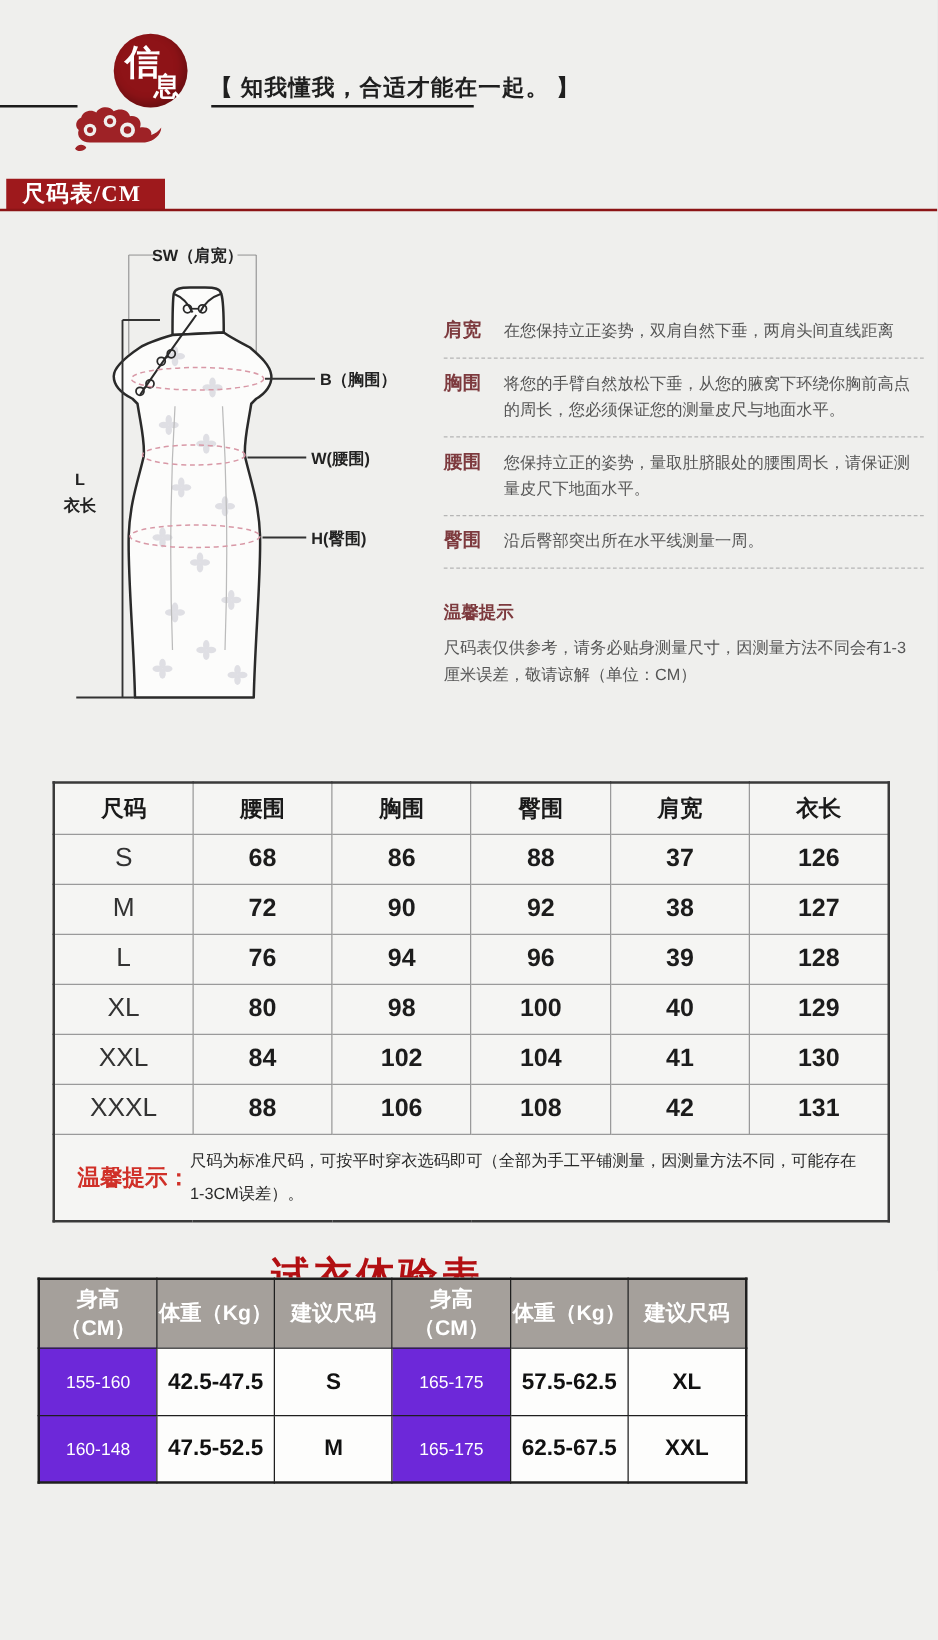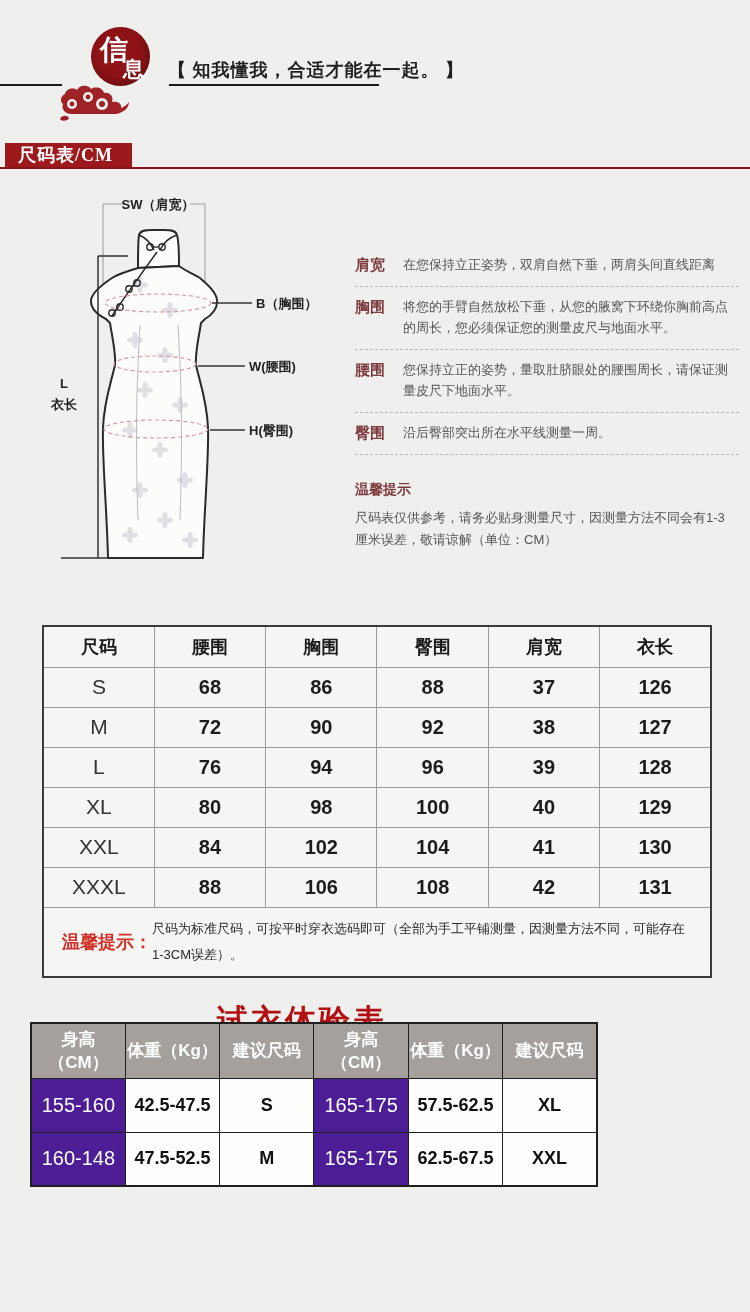--- a/index.html
+++ b/index.html
@@ -69,21 +69,21 @@
     font-size:31px; font-weight:bold; color:#b20f12; letter-spacing:3px;
   }
   .fit-table {
     position:absolute; left:30px; top:1022px; width:568px;
     border-collapse:collapse; table-layout:fixed; background:#fdfdfc;
   }
   .fit-table { border:2px solid #1f1f1f; }
   .fit-table th, .fit-table td { border:1px solid #1f1f1f; text-align:center; vertical-align:middle; }
   .fit-table th { height:55px; background:#a5a09b; color:#fff; font-size:17px; font-weight:bold; }
   .fit-table td { height:54px; font-size:18px; font-weight:600; color:#111; }
-  .fit-table td.gray { background:#4c1d95; color:#fff; font-size:20px; font-weight:400;margin-top:40px; }
+  .fit-table td.gray { background:#6d28d9; color:#fff; font-size:14px; font-weight:400;margin-top:40px; }
 </style>
 </head>
 <body>
 
 <div class="page">
 
   <div class="hline hline-left"></div>
   <div class="badge">
     <span class="c1">信</span>
     <span class="c2">息</span>

